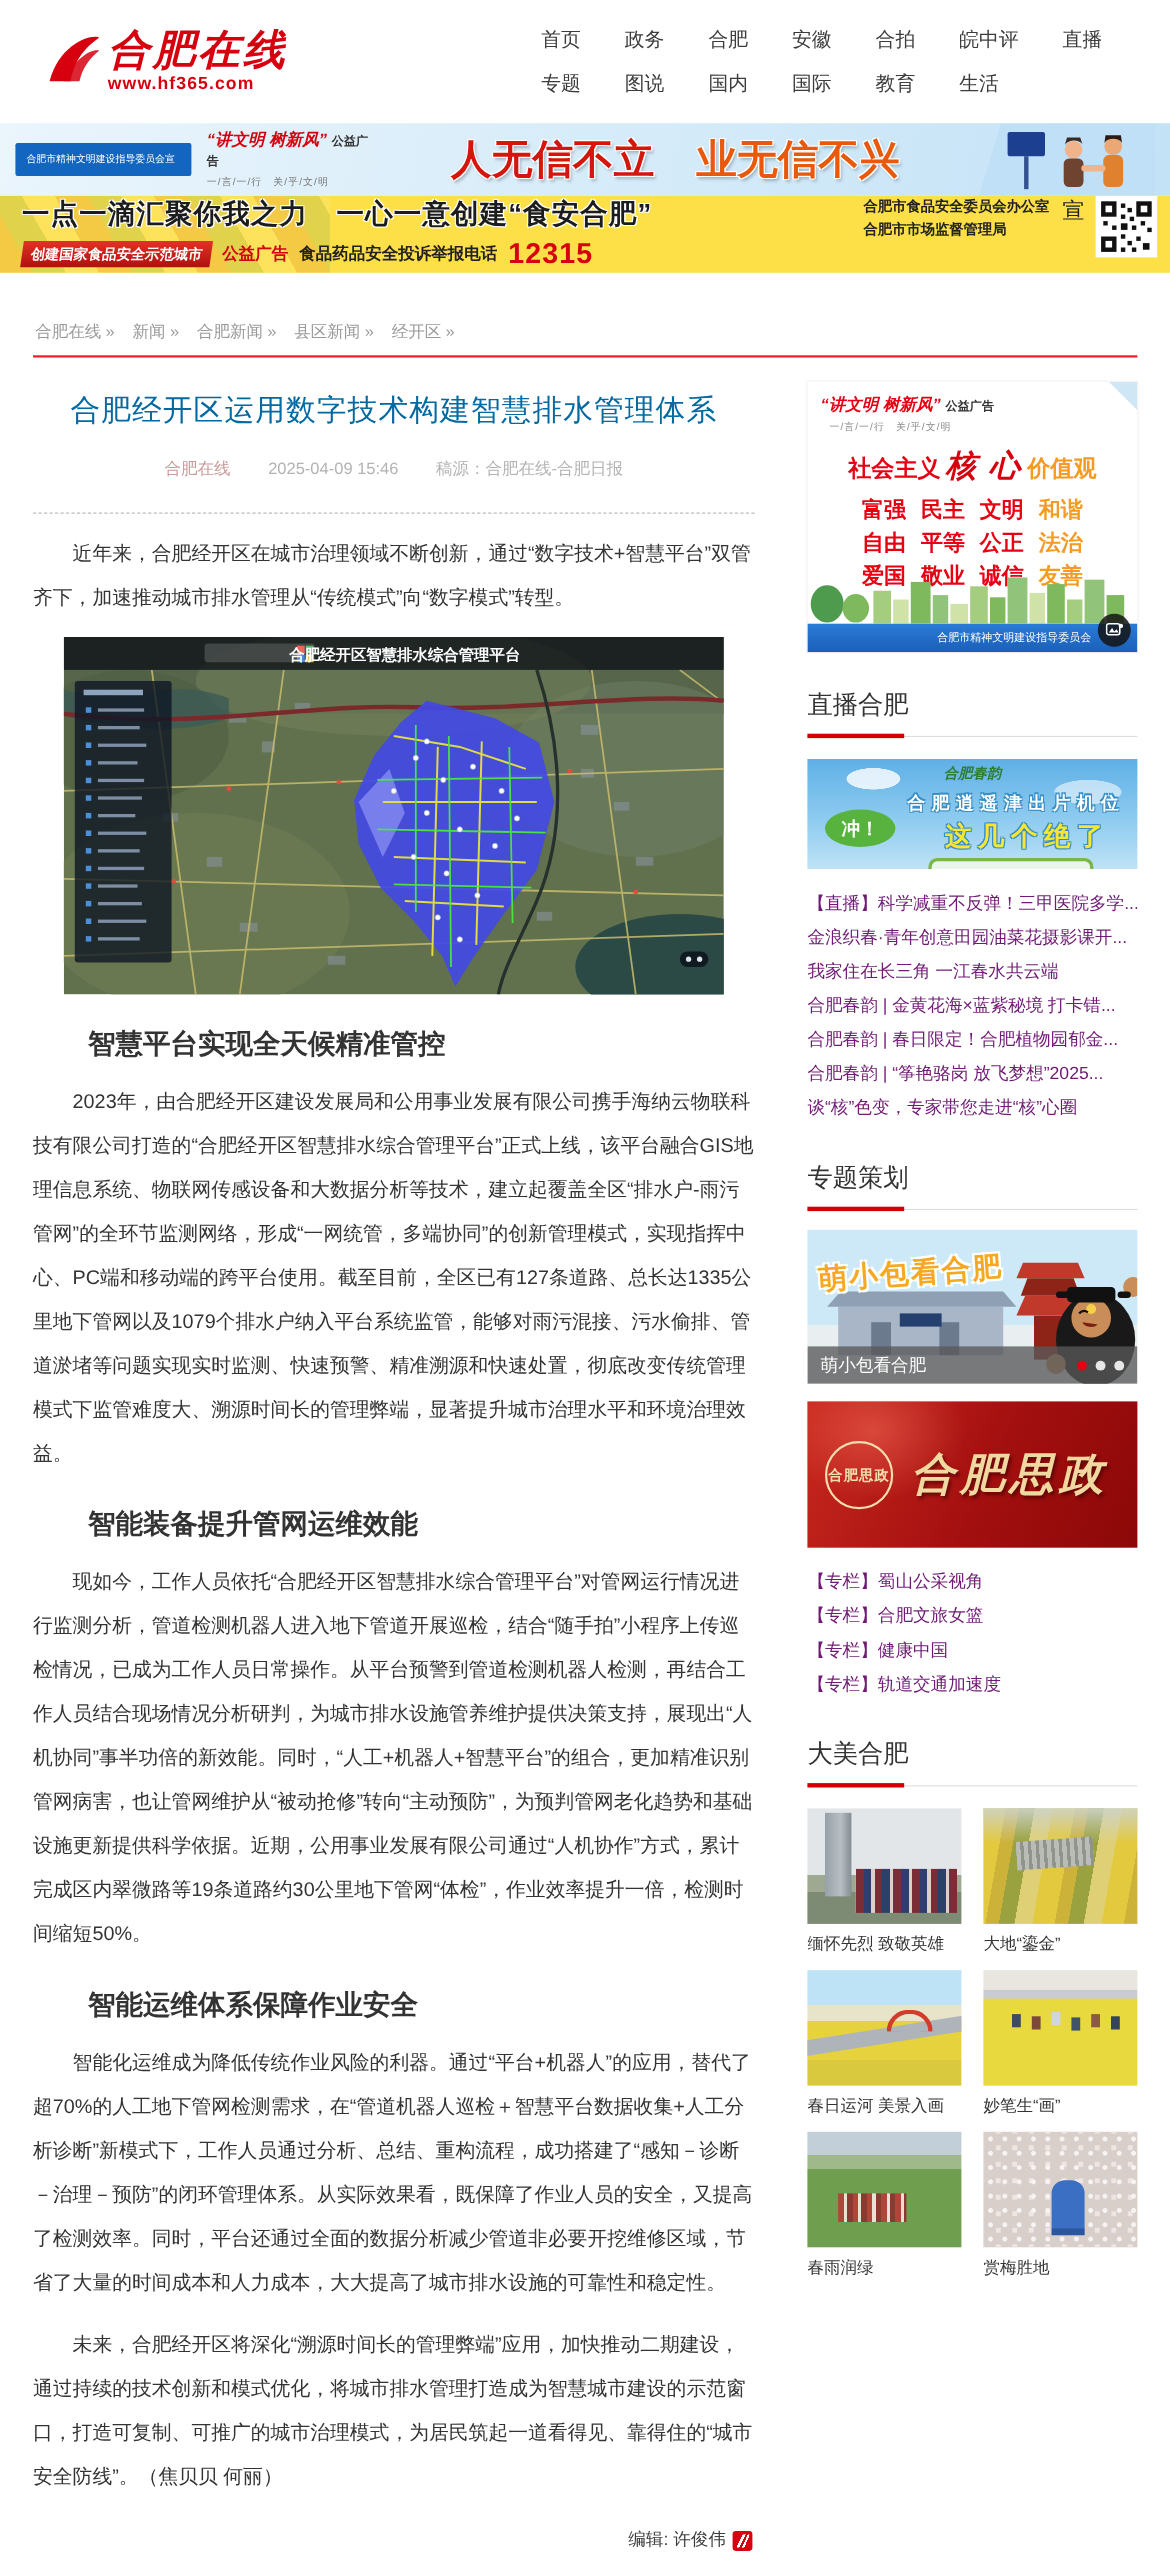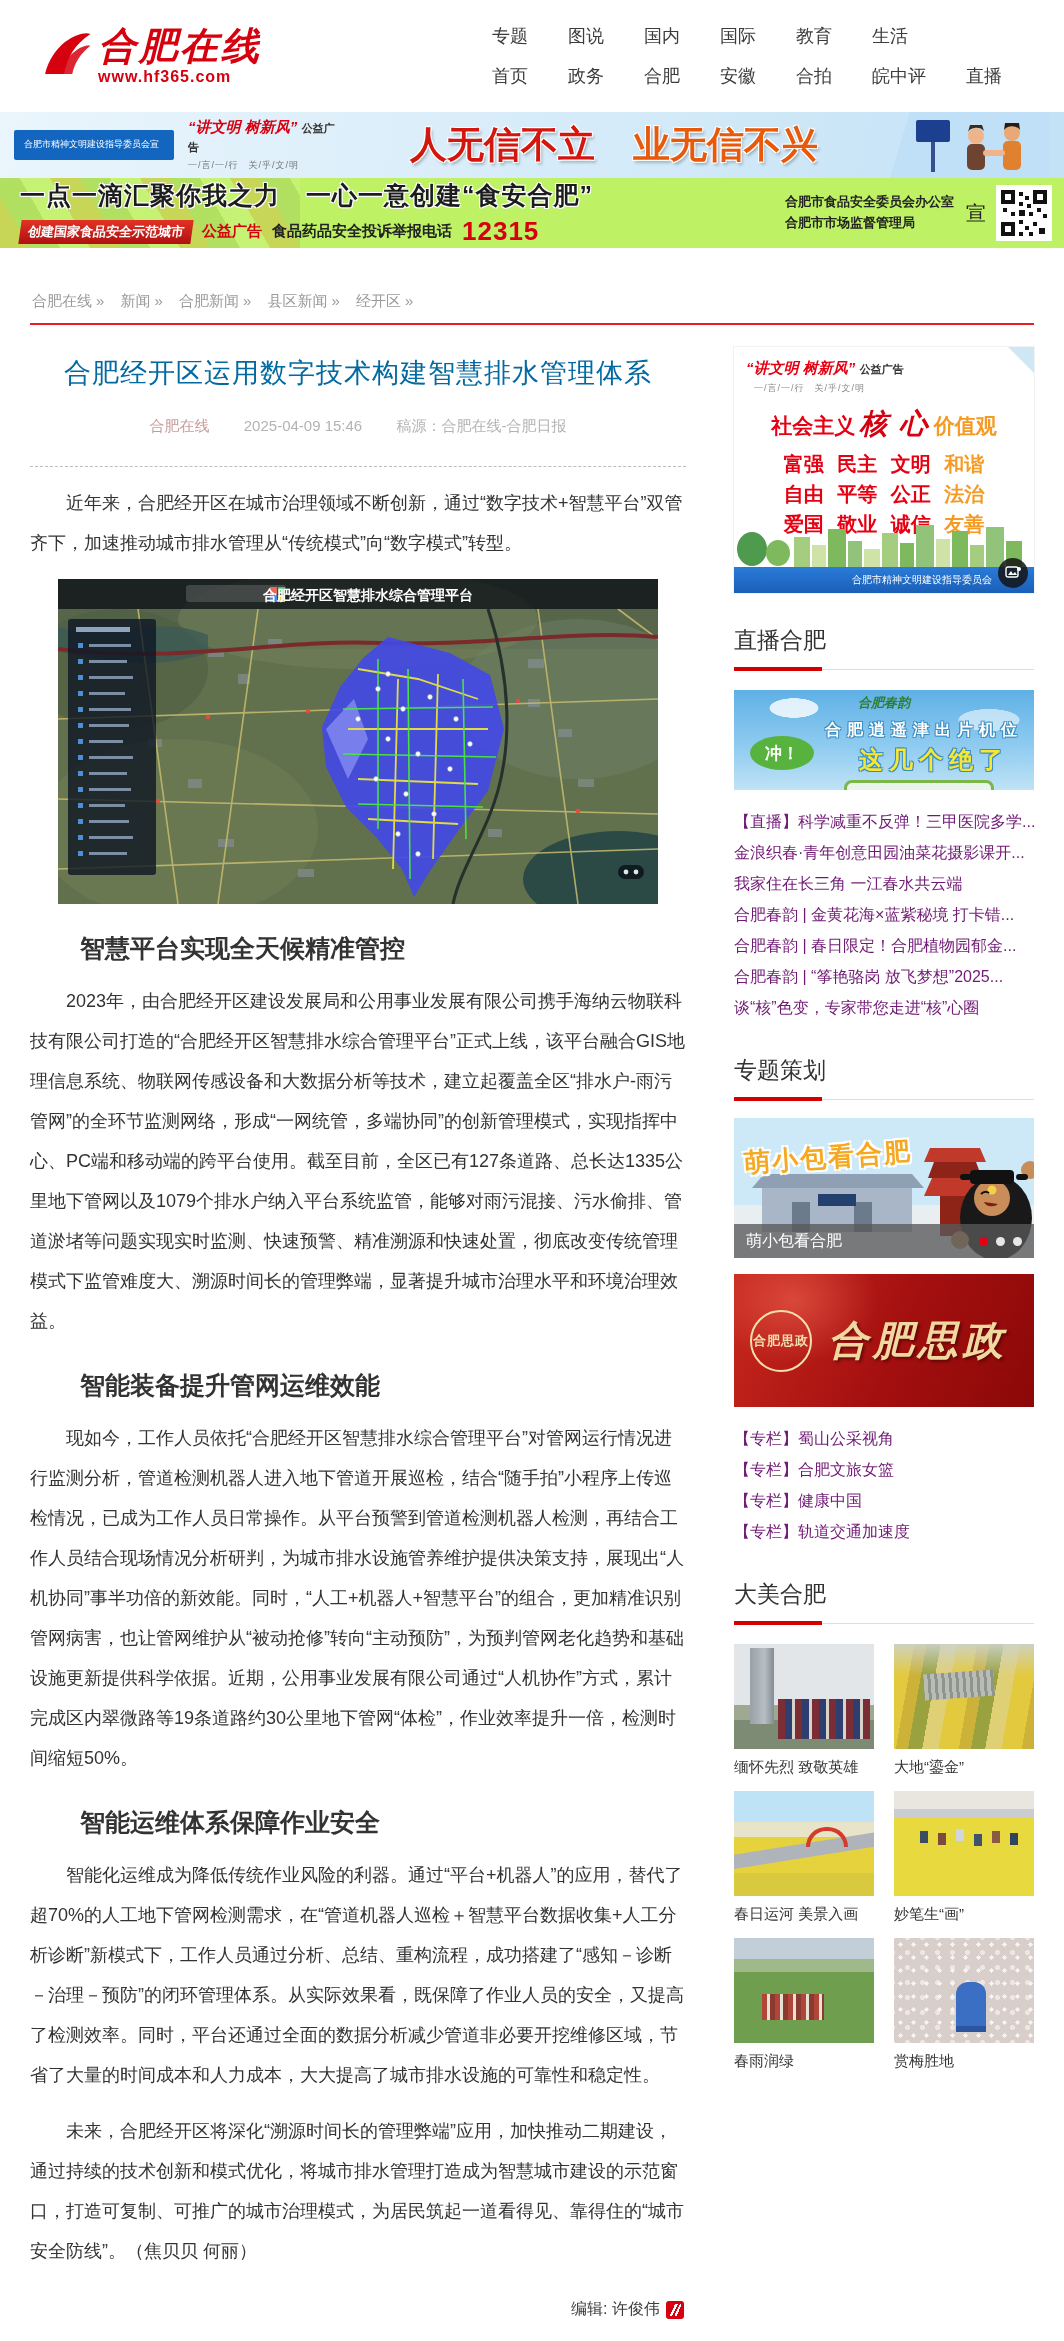--- a/index.html
+++ b/index.html
@@ -29,21 +29,21 @@
   .b1-adlabel { color:#333; font-size:11px; font-weight:bold; }
   .b1-sub { color:#777; font-size:9px; margin-top:4px; letter-spacing:1px; }
   .b1-big { flex:1; display:flex; gap:38px; justify-content:center; font-size:37px; font-weight:bold;
             text-shadow:1px 1px 0 #fff,-1px -1px 0 #fff,1px -1px 0 #fff,-1px 1px 0 #fff,2px 3px 3px rgba(0,0,0,.25); }
   .b1-big .red { color:#d3170e; }
   .b1-big .org { color:#e8590c; }
   .b1-art { width:160px; height:66px; }
 
   
   .banner2 { position:relative; height:70px; width:1064px; overflow:hidden;
-             background:#bef264; display:flex; align-items:center; padding:0 12px; }
+             background:#fde047; display:flex; padding:0 12px; }
   .banner2::before { content:""; position:absolute; left:0; top:0; bottom:0; width:300px;
              background:repeating-linear-gradient(60deg, rgba(224,150,60,.30) 0 26px,
                rgba(140,170,90,.25) 26px 52px, rgba(250,245,230,.12) 52px 78px); }
   .b2-main { position:relative; flex:1; padding-left:8px; }
   .b2-head { font-size:25px; font-weight:bold; color:#1c1c1c; letter-spacing:1px;
              text-shadow:1px 1px 0 #fff,-1px -1px 0 #fff,1px -1px 0 #fff,-1px 1px 0 #fff; }
   .b2-row { display:flex; align-items:center; gap:10px; margin-top:4px; }
   .b2-tag { background:linear-gradient(#e03325,#b01010); color:#fff; font-size:13px; font-weight:bold;
             padding:3px 8px; transform:skewX(-8deg); }
   .b2-ad { color:#d6000f; font-size:15px; font-weight:bold; }
@@ -201,35 +201,35 @@
             <path d="M24 54 C36 30 52 21 60 23 C49 32 43 41 40 54 Z" fill="#d6000f" opacity=".85"></path>
           </svg>
         </span>
         <span class="logo-txt">
           <span class="logo-cn">合肥在线</span>
           <span class="logo-url">www.hf365.com</span>
         </span>
       </div>
       <nav class="site-nav">
         <div class="nav-row">
-          <span>专题</span>
-          <span>图说</span>
-          <span>国内</span>
-          <span>国际</span>
-          <span>教育</span>
-          <span>生活</span>
-        </div>
-        <div class="nav-row">
           <span>首页</span>
           <span>政务</span>
           <span>合肥</span>
           <span>安徽</span>
           <span>合拍</span>
           <span>皖中评</span>
           <span>直播</span>
+        </div>
+        <div class="nav-row">
+          <span>专题</span>
+          <span>图说</span>
+          <span>国内</span>
+          <span>国际</span>
+          <span>教育</span>
+          <span>生活</span>
         </div>
       </nav>
     </header>
   </div>
 
   <div class="banner1">
     <div class="b1-org">合肥市精神文明建设指导委员会宣</div>
     <div class="b1-slo">
       <span class="b1-slogan">“讲文明 树新风”</span>
       <span class="b1-adlabel">公益广告</span>

